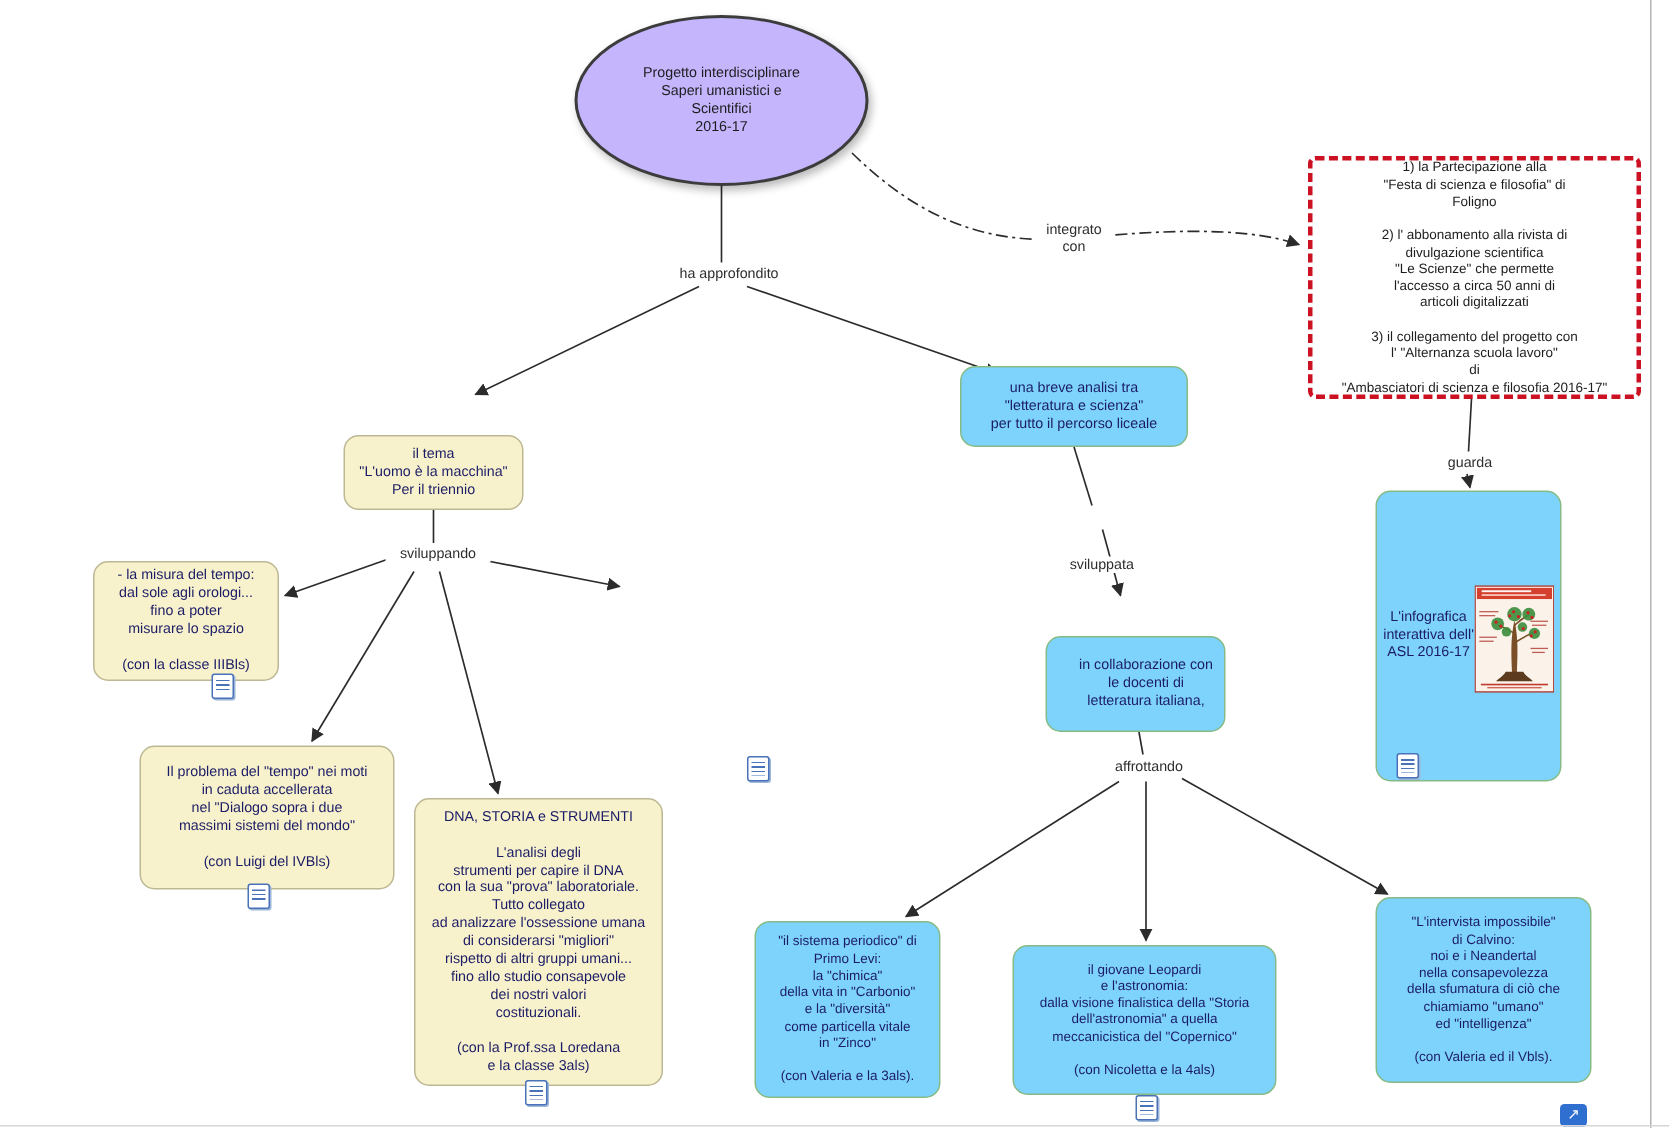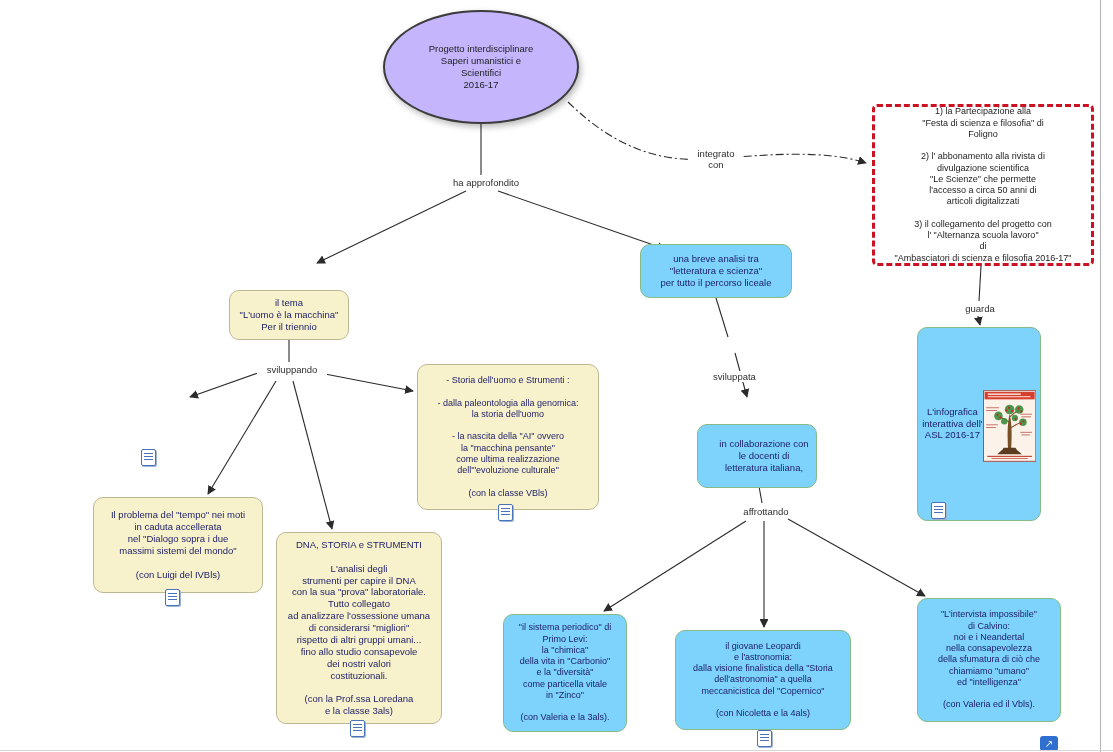--- a/index.html
+++ b/index.html
@@ -82,32 +82,27 @@
 "Ambasciatori di scienza e filosofia 2016-17"</div>
 
   <div class="node yellow" style="left:229px;top:278px;width:120px;height:50px;margin-top:12px;">il tema
 "L'uomo è la macchina"
 Per il triennio</div>
 
   <div class="node green" style="left:640px;top:244px;width:152px;height:54px;">una breve analisi tra
 "letteratura e scienza"
 per tutto il percorso liceale</div>
 
-
-  <div class="node yellow fs9" style="left:417px;top:364px;width:182px;height:146px;">- Storia dell'uomo e Strumenti :
-
-- dalla paleontologia alla genomica:
-la storia dell'uomo
-
-- la nascita della "AI" ovvero
-la "macchina pensante"
-come ultima realizzazione
-dell'"evoluzione culturale"
-
-(con la classe VBls)</div>
+  <div class="node yellow" style="left:62px;top:374px;width:124px;height:80px;">- la misura del tempo:
+dal sole agli orologi...
+fino a poter
+misurare lo spazio
+
+(con la classe IIIBls)</div>
+
 
   <div class="node yellow" style="left:93px;top:497px;width:170px;height:96px;">Il problema del "tempo" nei moti
 in caduta accellerata
 nel "Dialogo sopra i due
 massimi sistemi del mondo"
 
 (con Luigi del IVBls)</div>
 
   <div class="node yellow" style="left:276px;top:532px;width:166px;height:192px;">DNA, STORIA e STRUMENTI
 

